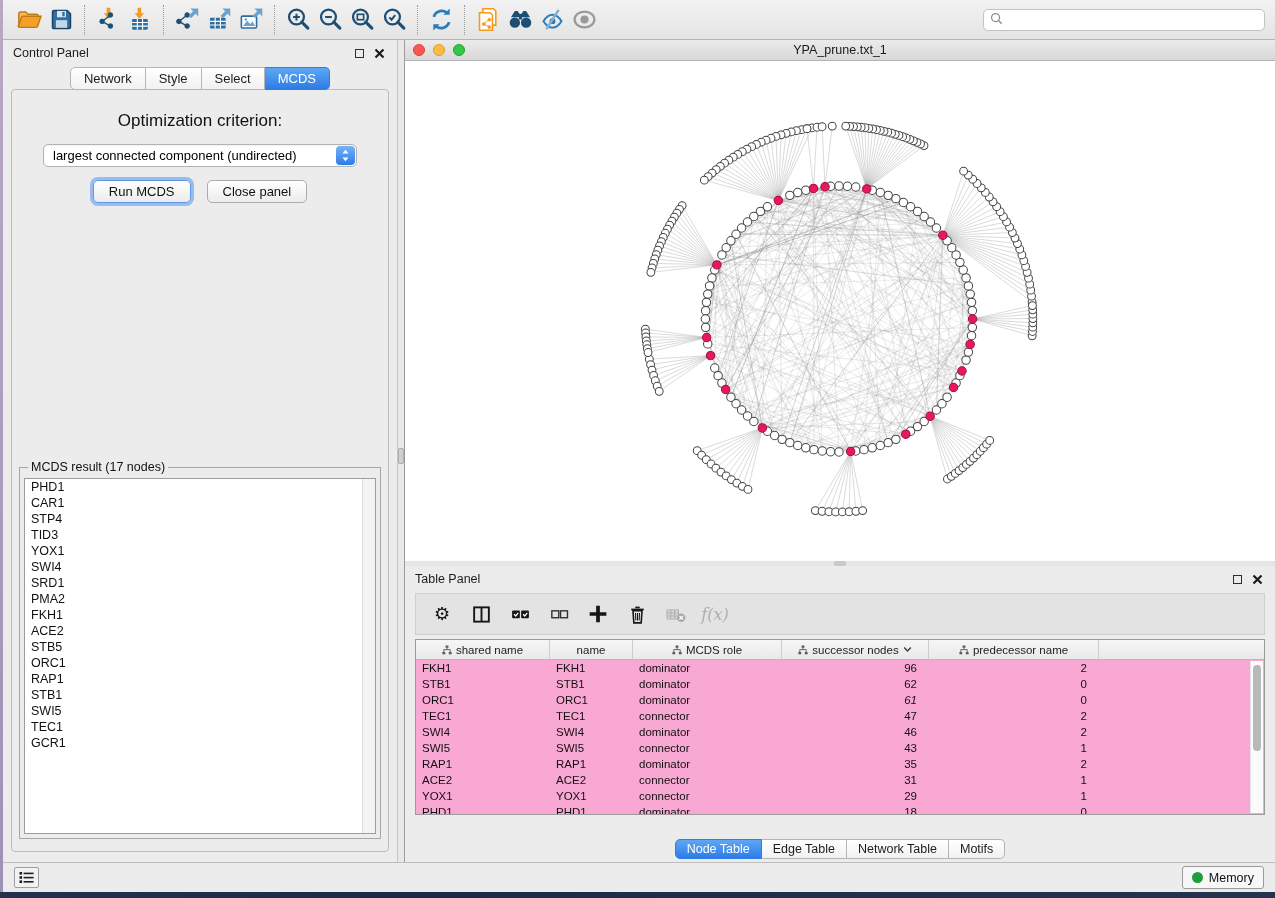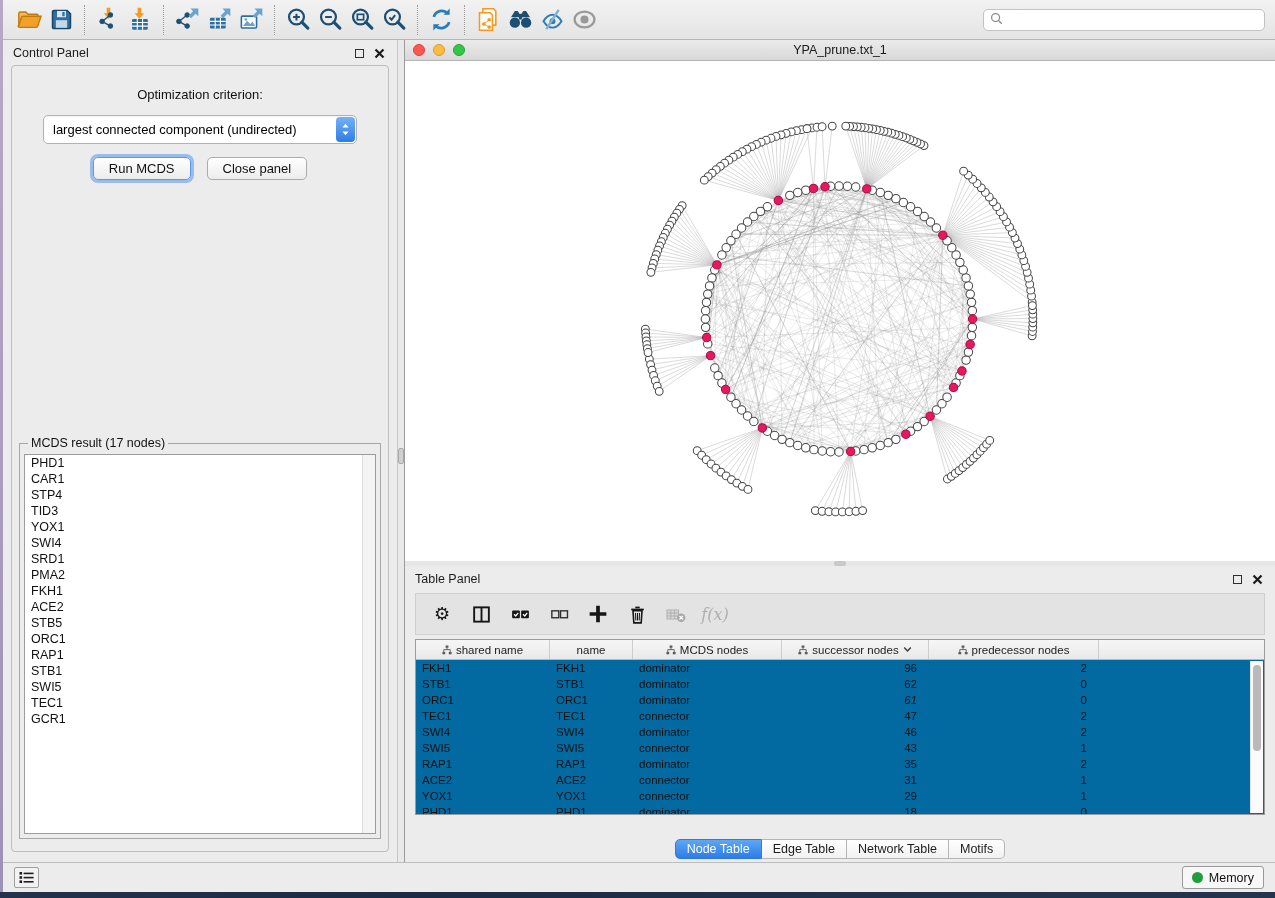--- a/index.html
+++ b/index.html
@@ -23,23 +23,23 @@
   .panel-title-row { height:26px; flex:none; display:flex; align-items:center; padding:0 10px; font-size:12.5px; color:#1c1c1c; }
   .panel-title-row .pt { flex:1; }
   .winbtn { width:16px; height:16px; display:flex; align-items:center; justify-content:center; margin-left:4px; }
   .float-sq { width:9px; height:9px; border:1.5px solid #2f2f2f; display:inline-block; }
   .cp-tabs { display:flex; justify-content:center; height:23px; flex:none; margin-top:1px; position:relative; z-index:2; }
   .tab { padding:3px 13px; font-size:13px; color:#1c1c1c; background:linear-gradient(#ffffff,#f1f1f1); border:1px solid #b5b5b5; border-left:none; display:flex; align-items:center; }
   .tab:first-child { border-left:1px solid #b5b5b5; border-radius:5px 0 0 5px; }
   .tab:last-child { border-radius:0 5px 5px 0; }
   .tab.sel { background:linear-gradient(#5ea7f4,#2d7ce7); color:#fff; border-color:#2d7ce7; }
   .cp-content { flex:1; margin:-1px 8px 10px 8px; border:1px solid #bdbdbd; border-radius:4px; background:#ececec; position:relative; }
-  .crit-label { text-align:center; margin-top:21px; font-size:13px; color:#111; }
+  .crit-label { text-align:center; margin-top:21px; font-size:17px; color:#111; }
   .select-row { display:flex; justify-content:center; margin-top:13px; }
-  .select { width:314px; height:29px; border:1px solid #b2b2b2; border-radius:5px; background:#fff; display:flex; align-items:center; font-size:13px; padding-left:9px; position:relative; box-shadow:inset 0 1px 2px rgba(0,0,0,.06); }
+  .select { width:314px; height:23px; border:1px solid #b2b2b2; border-radius:5px; background:#fff; display:flex; align-items:center; font-size:13px; padding-left:9px; position:relative; box-shadow:inset 0 1px 2px rgba(0,0,0,.06); }
   .stepper { position:absolute; right:1px; top:1px; bottom:1px; width:19px; border-radius:4px; background:linear-gradient(#74b2f7,#2d7ce7); display:flex; align-items:center; justify-content:center; }
   .btn-row { display:flex; justify-content:center; gap:16px; margin-top:13px; }
   .btn { height:23px; padding:0 15px; border:1px solid #ababab; border-radius:5px; background:linear-gradient(#ffffff,#ececec); font-size:13px; color:#111; display:flex; align-items:center; }
   .btn.focusring { box-shadow:0 0 0 3px rgba(98,156,240,.6); border-color:#5f97e8; }
   fieldset.mcds { position:absolute; left:7px; right:7px; top:370px; bottom:12px; border:1px solid #a6a6a6; padding:3px; }
   fieldset.mcds legend { font-size:12.5px; padding:0 3px; margin-left:5px; color:#111; }
   .mcds-list { position:absolute; left:4px; right:4px; top:4px; bottom:4px; background:#fff; border:1px solid #9c9c9c; overflow:hidden; }
   .mcds-list .item { font-size:12.5px; line-height:16px; padding-left:6px; color:#111; }
   .mcds-scroll { position:absolute; right:0; top:0; bottom:0; width:13px; background:#f4f4f4; border-left:1px solid #ddd; }
 
@@ -56,21 +56,21 @@
   .net-title { position:absolute; left:0; right:0; text-align:center; font-size:12.5px; color:#1a1a1a; }
   .net-canvas { flex:1; background:#fff; position:relative; }
   .net-canvas svg { position:absolute; inset:0; width:100%; height:100%; }
   .h-divider { height:5px; flex:none; background:#e6e6e6; position:relative; }
   .h-grip { position:absolute; left:50%; top:0; width:12px; height:5px; margin-left:-6px; background:#c9c9c9; border-radius:2px; }
 
   
   .table-panel { flex:1; display:flex; flex-direction:column; min-height:0; background:#ececec; }
   .tp-toolbar { height:42px; flex:none; margin:1px 10px 0 10px; background:#e3e3e3; border:1px solid #cfcfcf; display:flex; align-items:center; gap:15px; padding:0 14px; }
   .tpbtn { width:24px; height:24px; display:flex; align-items:center; justify-content:center; }
-  .tp-table-wrap { flex:1; margin:4px 10px 0 10px; border:1px solid #9b9b9b; background:#0369a1; position:relative; overflow:hidden; display:flex; flex-direction:column; min-height:0; }
+  .tp-table-wrap { flex:1; margin:4px 10px 0 10px; border:1px solid #9b9b9b; background:#f9a8d4; position:relative; overflow:hidden; display:flex; flex-direction:column; min-height:0; }
   .thead { display:flex; height:20px; flex:none; background:linear-gradient(#f6f6f6,#e9e9e9); border-bottom:1px solid #b9b9b9; }
   .th { display:flex; align-items:center; justify-content:center; gap:4px; font-size:11.5px; color:#1c1c1c; border-right:1px solid #cdcdcd; overflow:hidden; }
   .th.fill { flex:1; border-right:none; }
   .tr { display:flex; height:16px; align-items:center; flex:none; }
   .td { font-size:11.5px; color:#111; padding:0 6px; overflow:hidden; white-space:nowrap; }
   .td.num { text-align:right; padding-right:12px; }
   .tv-scroll { position:absolute; right:1px; top:21px; bottom:1px; width:13px; background:#fbfbfb; border-left:1px solid #e4e4e4; }
   .tv-thumb { position:absolute; left:2px; right:2px; top:4px; height:86px; background:#b9b9b9; border-radius:5px; }
   .tp-tabs { height:27px; flex:none; display:flex; justify-content:center; align-items:center;margin-top:20px; }
   .tp-tabs .tab { font-size:12.5px; padding:2px 11px; }
@@ -242,20 +242,26 @@
         <span class="pt">Control Panel</span>
         <span class="winbtn">
             <span class="float-sq"></span>
           </span>
         <span class="winbtn">
             <svg width="11" height="11" viewBox="0 0 11 11">
               <path d="M1.5 1.5 9.5 9.5 M9.5 1.5 1.5 9.5" stroke="#1c1c1c" stroke-width="2.2"></path>
             </svg>
           </span>
       </div>
+      <div class="cp-tabs" id="cpTabs">
+          <div class="tab">Network</div>
+          <div class="tab">Style</div>
+          <div class="tab">Select</div>
+          <div class="tab sel">MCDS</div>
+        </div>
       <div class="cp-content">
         <div class="crit-label">Optimization criterion:</div>
         <div class="select-row">
           <div class="select">
             <span>largest connected component (undirected)</span>
             <span class="stepper">
               <svg width="9" height="13" viewBox="0 0 9 13">
                   <path d="M4.5 0.8 7.6 4.6H1.4z" fill="#fff"></path>
                   <path d="M4.5 12.2 1.4 8.4h6.2z" fill="#fff"></path>
                 </svg>
@@ -1135,42 +1141,42 @@
               <div class="th" style="width: 83px;">
                 <span>name</span>
               </div>
               <div class="th" style="width: 149px;">
                 <svg width="10" height="10" viewBox="0 0 10 10">
                   <rect x="3.6" y="0.5" width="2.8" height="2.3" fill="#5a5a5a"></rect>
                   <rect x="0.4" y="7" width="2.8" height="2.3" fill="#5a5a5a"></rect>
                   <rect x="6.8" y="7" width="2.8" height="2.3" fill="#5a5a5a"></rect>
                   <path d="M5 2.8v1.8M1.8 7V4.6h6.4V7" stroke="#5a5a5a" stroke-width="0.9" fill="none"></path>
                 </svg>
-                <span>MCDS nodes</span>
+                <span>MCDS role</span>
               </div>
               <div class="th" style="width: 147px;">
                 <svg width="10" height="10" viewBox="0 0 10 10">
                   <rect x="3.6" y="0.5" width="2.8" height="2.3" fill="#5a5a5a"></rect>
                   <rect x="0.4" y="7" width="2.8" height="2.3" fill="#5a5a5a"></rect>
                   <rect x="6.8" y="7" width="2.8" height="2.3" fill="#5a5a5a"></rect>
                   <path d="M5 2.8v1.8M1.8 7V4.6h6.4V7" stroke="#5a5a5a" stroke-width="0.9" fill="none"></path>
                 </svg>
                 <span>successor nodes</span>
                 <svg width="9" height="7" viewBox="0 0 9 7">
                   <path d="M1.2 1.6l3.3 3.3 3.3-3.3" fill="none" stroke="#3a3a3a" stroke-width="1.4"></path>
                 </svg>
               </div>
               <div class="th" style="width: 170px;">
                 <svg width="10" height="10" viewBox="0 0 10 10">
                   <rect x="3.6" y="0.5" width="2.8" height="2.3" fill="#5a5a5a"></rect>
                   <rect x="0.4" y="7" width="2.8" height="2.3" fill="#5a5a5a"></rect>
                   <rect x="6.8" y="7" width="2.8" height="2.3" fill="#5a5a5a"></rect>
                   <path d="M5 2.8v1.8M1.8 7V4.6h6.4V7" stroke="#5a5a5a" stroke-width="0.9" fill="none"></path>
                 </svg>
-                <span>predecessor nodes</span>
+                <span>predecessor name</span>
               </div>
               <div class="th fill"></div>
             </div>
           <div id="tblBody">
               <div class="tr">
                 <div class="td" style="width: 134px;">FKH1</div>
                 <div class="td" style="width: 83px;">FKH1</div>
                 <div class="td" style="width: 149px;">dominator</div>
                 <div class="td num" style="width: 147px;">96</div>
                 <div class="td num" style="width: 170px;">2</div>

